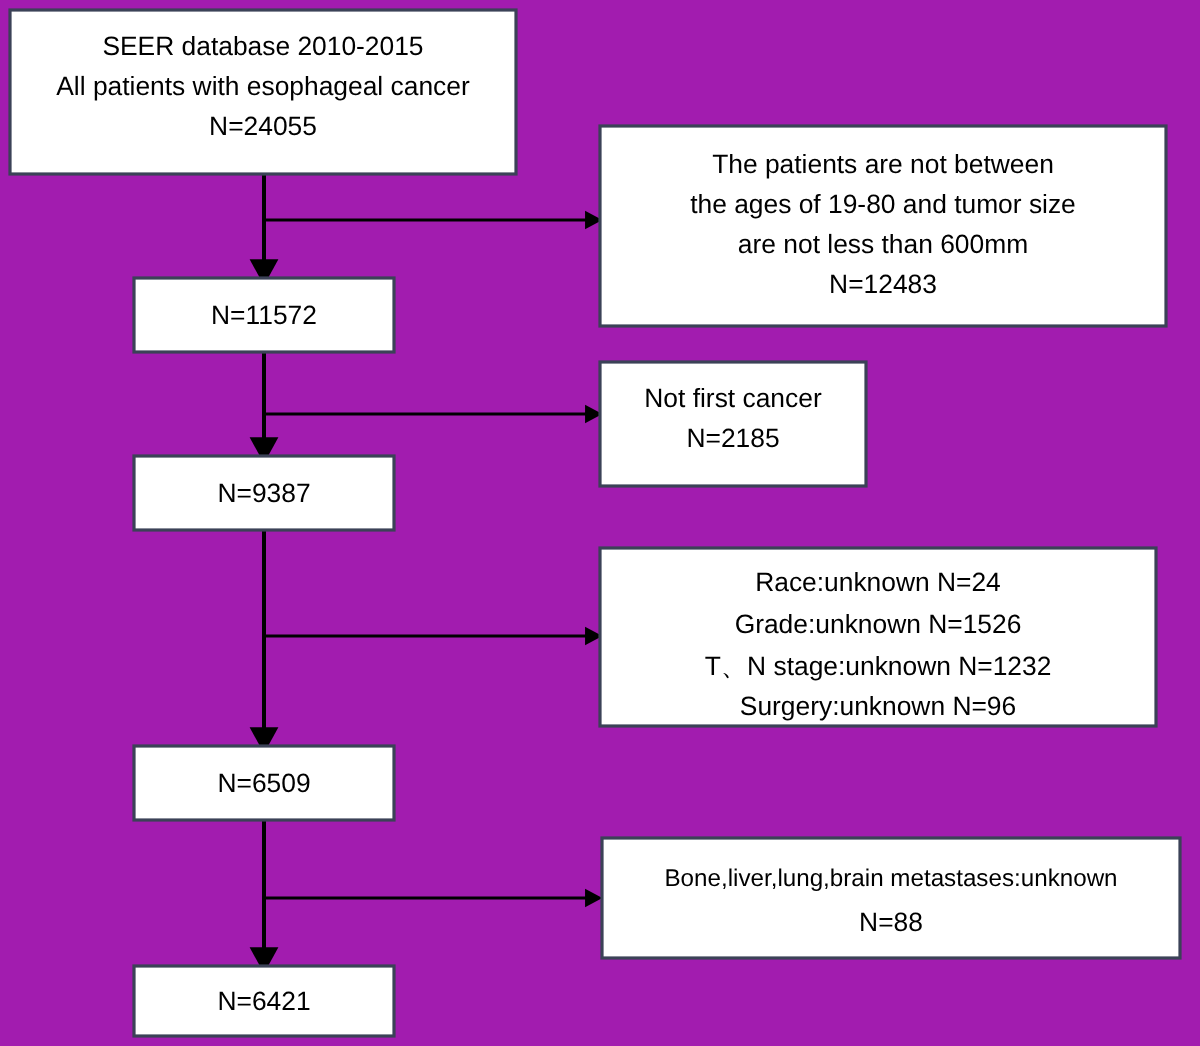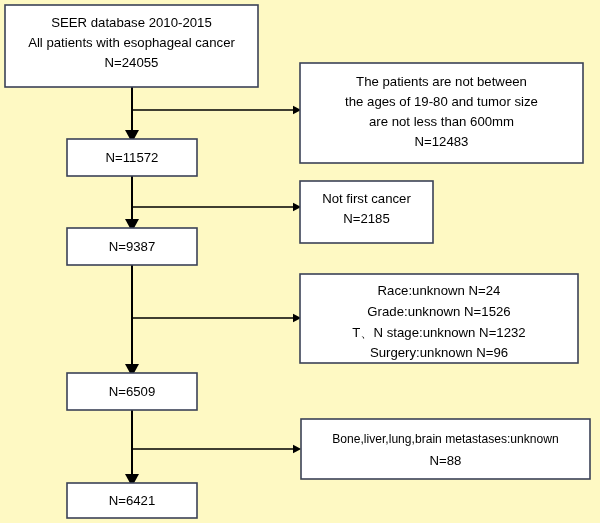--- a/index.html
+++ b/index.html
@@ -8,21 +8,21 @@
     padding: 0;
     background: #ffffff;
   }
   body {
     font-family: "Liberation Sans", "DejaVu Sans", sans-serif;
   }
   #flowchart-root {
     position: relative;
     width: 600px;
     height: 523px;
-    background: #fef9c3;
+    background: #a21caf;
     overflow: hidden;
   }
   svg.chart-canvas {
     position: absolute;
     left: 0;
     top: 0;
     width: 600px;
     height: 523px;
     display: block;
   }

